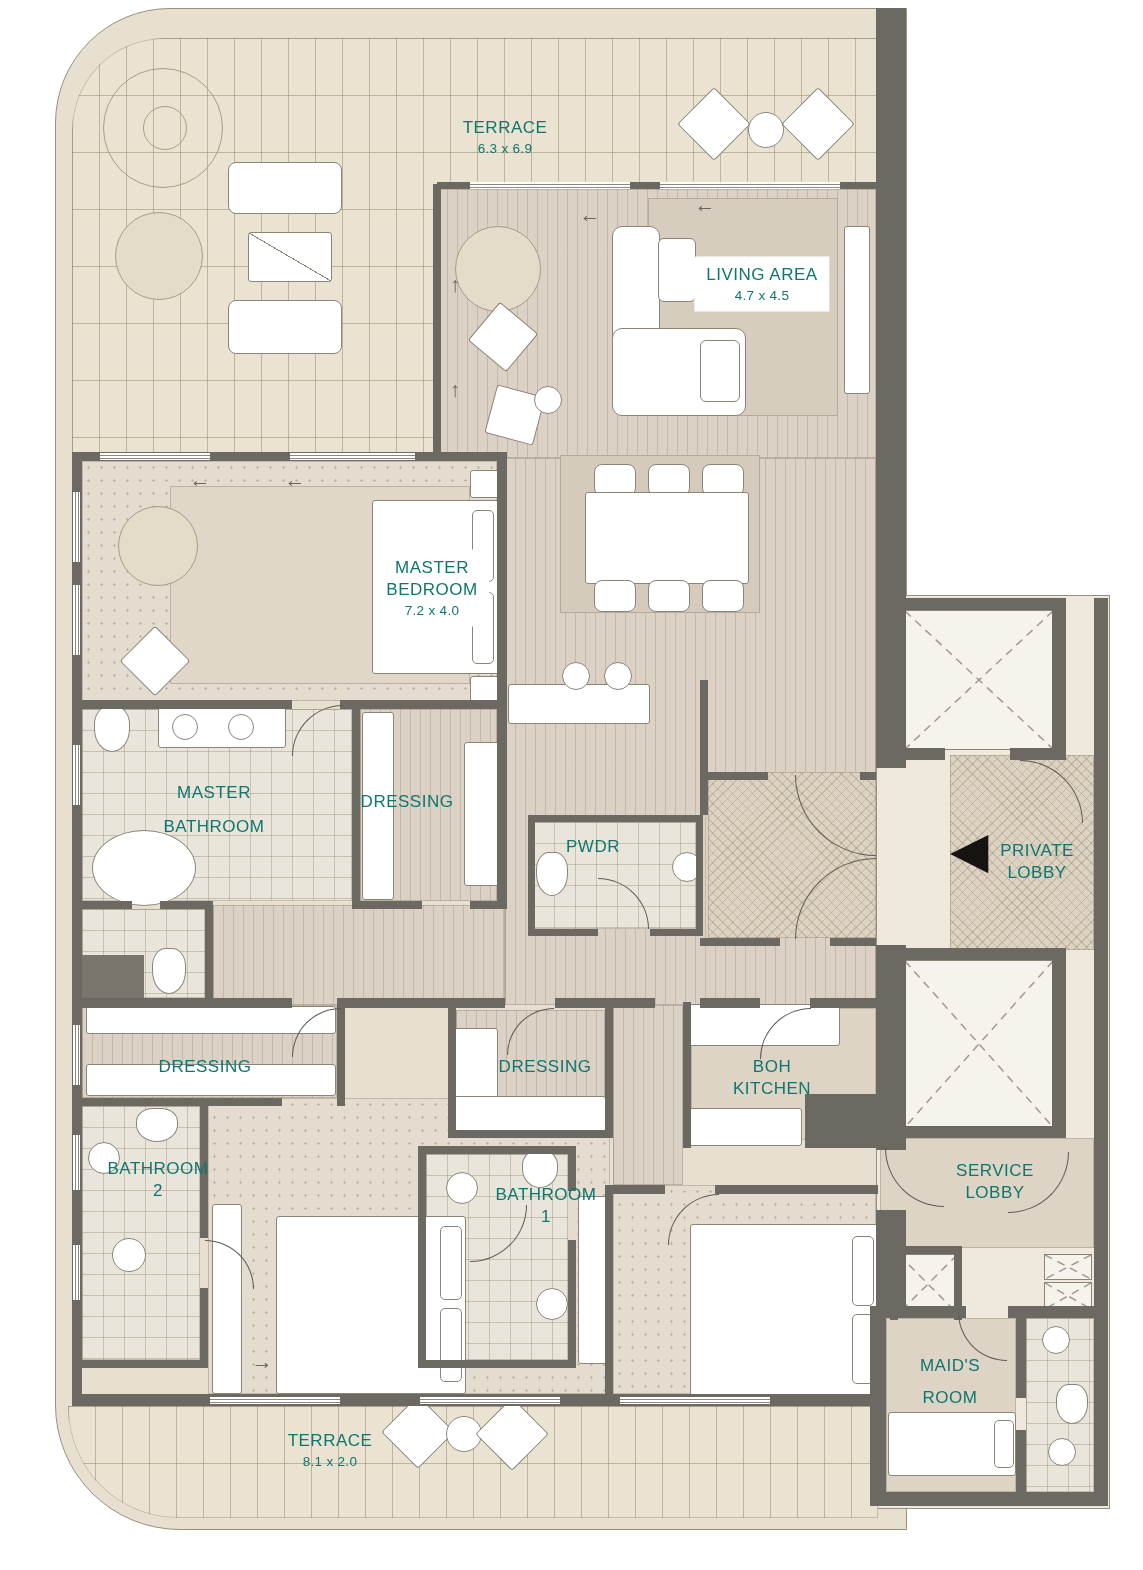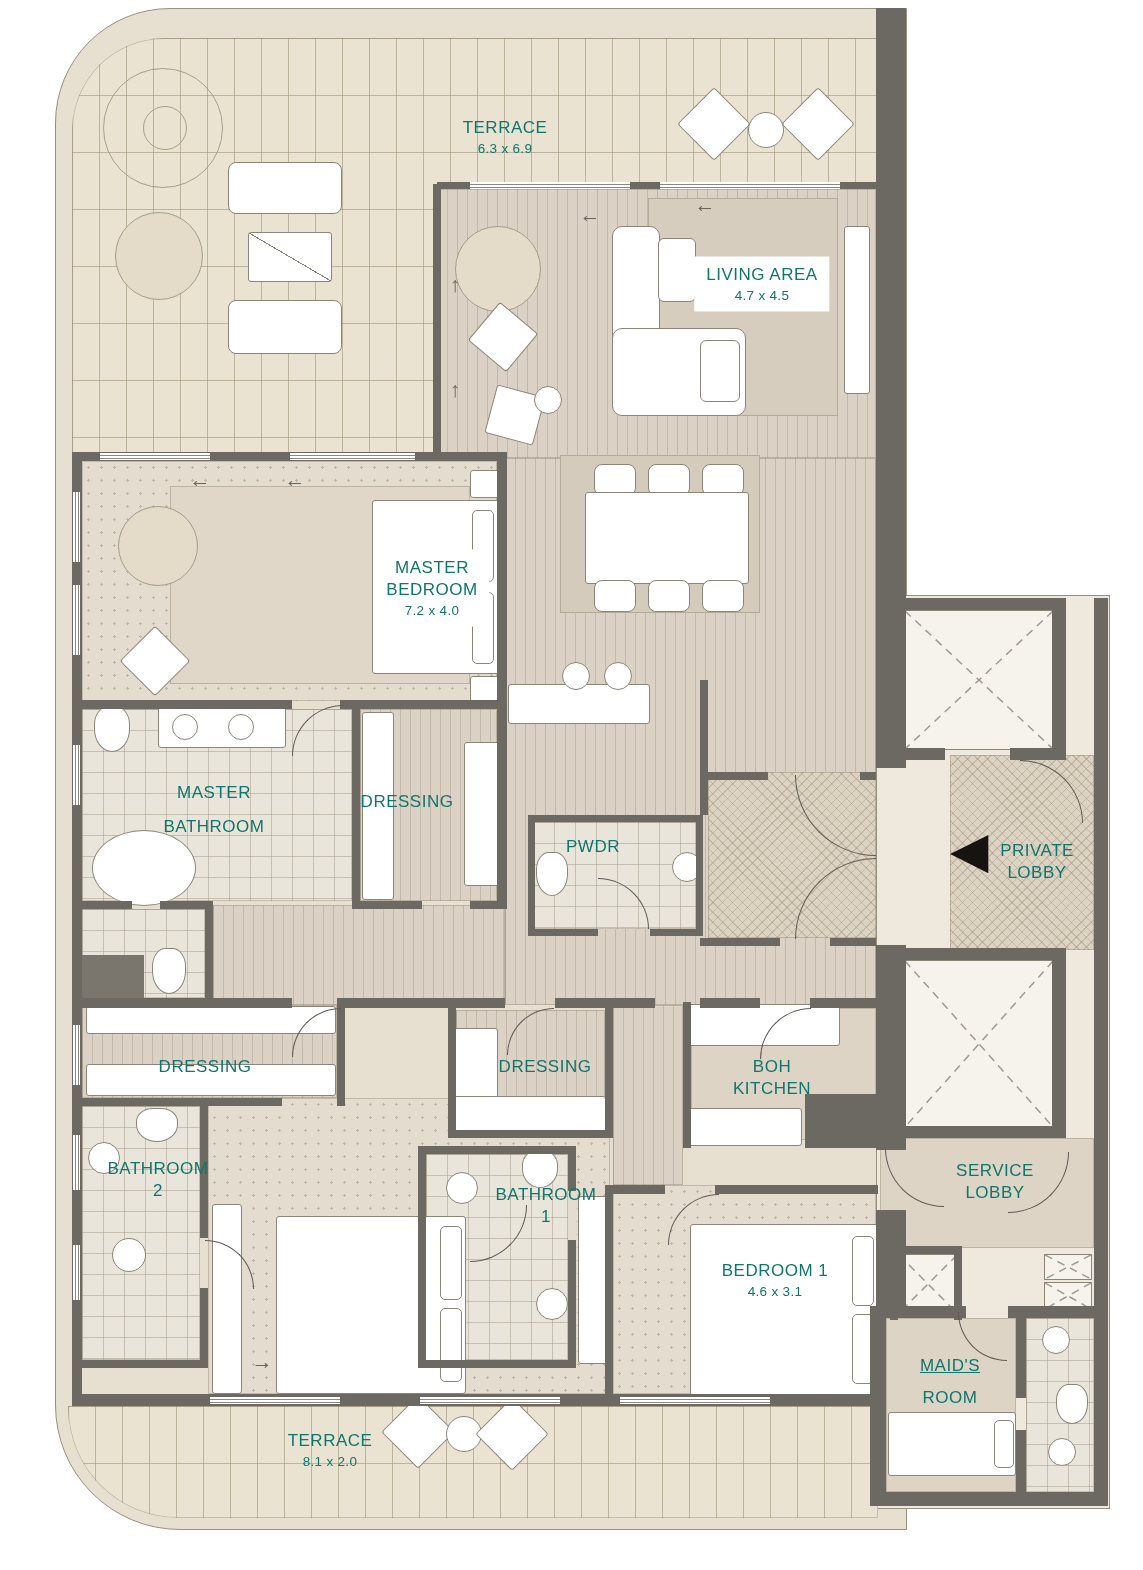--- a/index.html
+++ b/index.html
@@ -370,32 +370,28 @@
     <div class="nm">BATHROOM</div>
     <div class="nm">2</div>
   </div>
 
   <div class="lbl" style="left:546px;top:1206px;">
     <div class="nm">BATHROOM</div>
     <div class="nm">1</div>
   </div>
 
 
-  <div class="lbl box" style="left:775px;top:1280px;">
-    <div class="nm">BEDROOM 1</div>
-    <div class="dims">4.6 x 3.1</div>
-  </div>
 
   <div class="lbl" style="left:995px;top:1182px;">
     <div class="nm">SERVICE</div>
     <div class="nm">LOBBY</div>
   </div>
 
   <div class="lbl" style="left:950px;top:1382px;">
-    <div class="nm" style="line-height:32px;text-decoration:underline;">MAID'S</div>
+    <div class="nm" style="line-height:32px;">MAID'S</div>
     <div class="nm" style="line-height:32px;">ROOM</div>
   </div>
 
   <div class="lbl" style="left:330px;top:1450px;">
     <div class="nm">TERRACE</div>
     <div class="dims">8.1 x 2.0</div>
   </div>
 
 </div>
 

